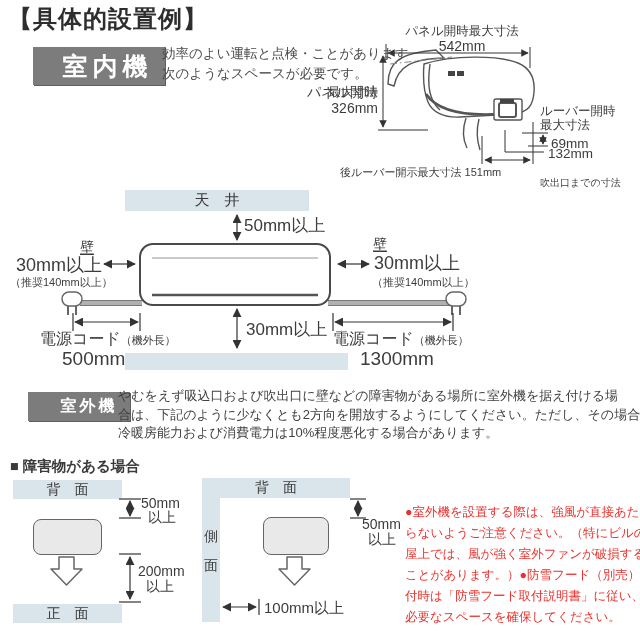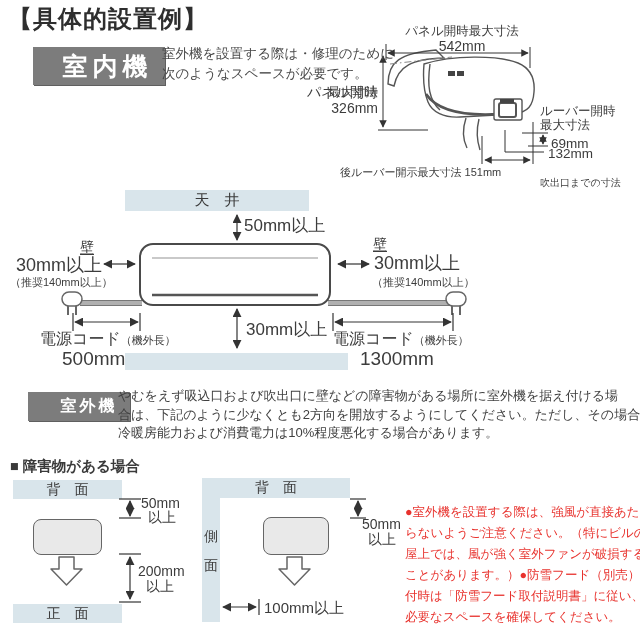--- a/index.html
+++ b/index.html
@@ -137,21 +137,21 @@
 
     <g fill="#fff" stroke="#666" stroke-width="1.5" stroke-linejoin="round">
       <polygon points="59,557 74,557 74,569 82,569 66.5,585 51,569 59,569"></polygon>
       <polygon points="287,557 302,557 302,569 310,569 294.5,585 279,569 287,569"></polygon>
     </g>
   </svg>
 
   <div class="lbl title" style="left:8px; top:5px; font-size:24px;">【具体的設置例】</div>
 
   <div class="lbl" style="left:162px; top:44px; font-size:13.5px; line-height:20px; color:#4a4a4a;">
-    <div>室外機を設置する際は・修理のために</div>
+    <div>効率のよい運転と点検・ことがあります</div>
     <div>次のようなスペースが必要です。</div>
   </div>
 
   <div class="lbl ct" style="left:382px; top:24px; width:160px; font-size:12.5px;">パネル開時最大寸法</div>
   <div class="lbl ct" style="left:382px; top:38px; width:160px; font-size:14px;">542mm</div>
   <div class="lbl rt" style="left:298px; top:84px; width:80px; font-size:14px;">パネル開時</div>
   <div class="lbl rt" style="left:298px; top:85px; width:80px; font-size:12.5px;">最大寸法</div>
   <div class="lbl rt" style="left:298px; top:100px; width:80px; font-size:14px;">326mm</div>
   <div class="lbl" style="left:540px; top:104px; font-size:12.5px;">ルーバー開時</div>
   <div class="lbl" style="left:540px; top:118px; font-size:12.5px;">最大寸法</div>

